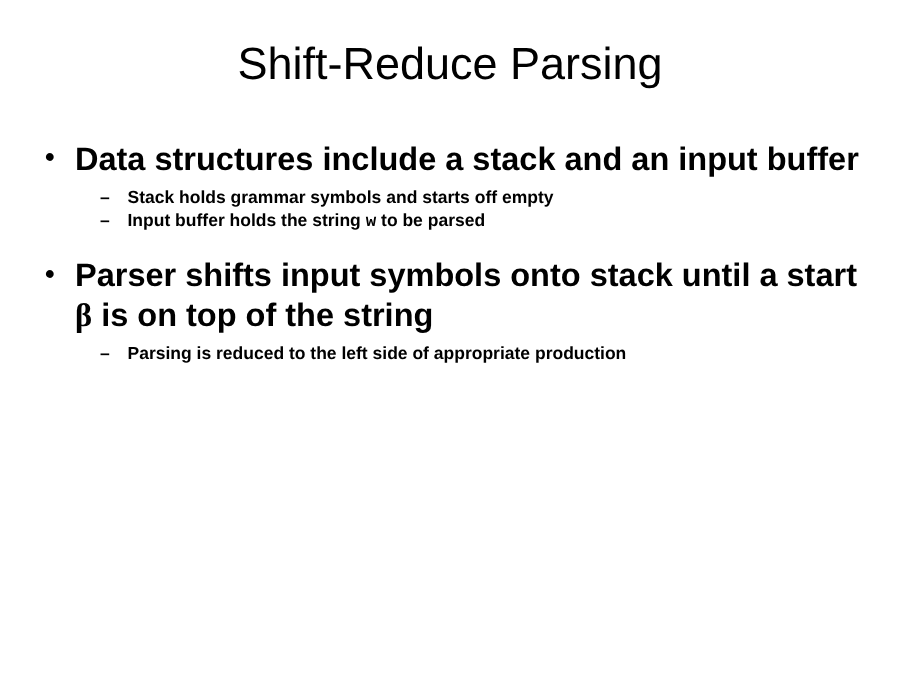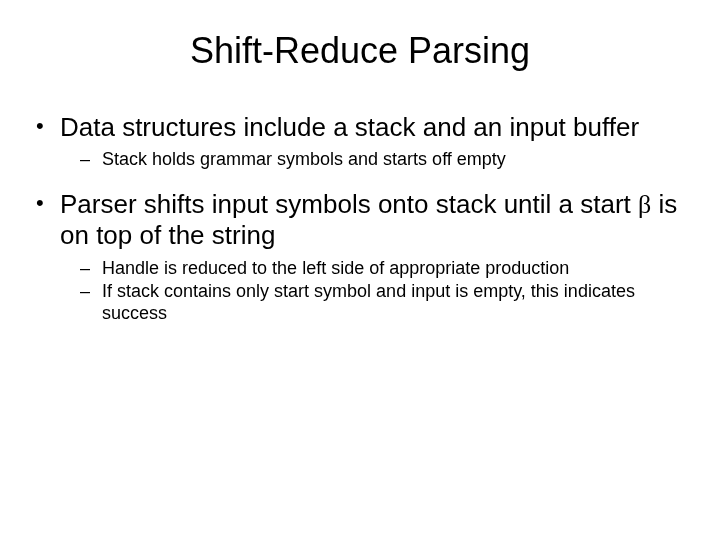--- a/index.html
+++ b/index.html
@@ -29,36 +29,37 @@
     list-style: none;
     padding: 0;
     margin: 0 0 0 6px;
   }
   ul.level1 > li {
     font-size: 26px;
     line-height: 1.2;
     margin-bottom: 18px;
     position: relative;
     padding-left: 24px;
+    font-weight: bold;
   }
   ul.level1 > li::before {
     content: "•";
     position: absolute;
     left: 0;
     top: 0;
     font-size: 22px;
     line-height: 1.25;
   }
   ul.level2 {
     list-style: none;
     padding: 0;
     margin: 6px 0 0 20px;
   }
   ul.level2 > li {
-    font-size: 18px;
+    font-size: 14px;
     line-height: 1.22;
     margin-bottom: 2px;
     position: relative;
     padding-left: 22px;
   }
   ul.level2 > li::before {
     content: "–";
     position: absolute;
     left: 0;
     top: 0;
@@ -77,29 +78,29 @@
   <h1 class="title">Shift-Reduce Parsing</h1>
 
   <ul class="level1">
 
     <li>
       <span>Data structures include a stack and an input buffer</span>
       <ul class="level2">
         <li>
           <span>Stack holds grammar symbols and starts off empty</span>
         </li>
+        <li>
+          <span>Input buffer holds the string </span><span class="mono">w</span><span> to be parsed</span>
+        </li>
       </ul>
     </li>
 
     <li>
       <span>Parser shifts input symbols onto stack until a start </span><span class="sym">β</span><span>  is on top of the string</span>
       <ul class="level2">
         <li>
-          <span>Handle is reduced to the left side of appropriate production</span>
-        </li>
-        <li>
-          <span>If stack contains only start symbol and input is empty, this indicates success</span>
+          <span>Parsing is reduced to the left side of appropriate production</span>
         </li>
       </ul>
     </li>
 
   </ul>
 </div>
 
 </body></html>

